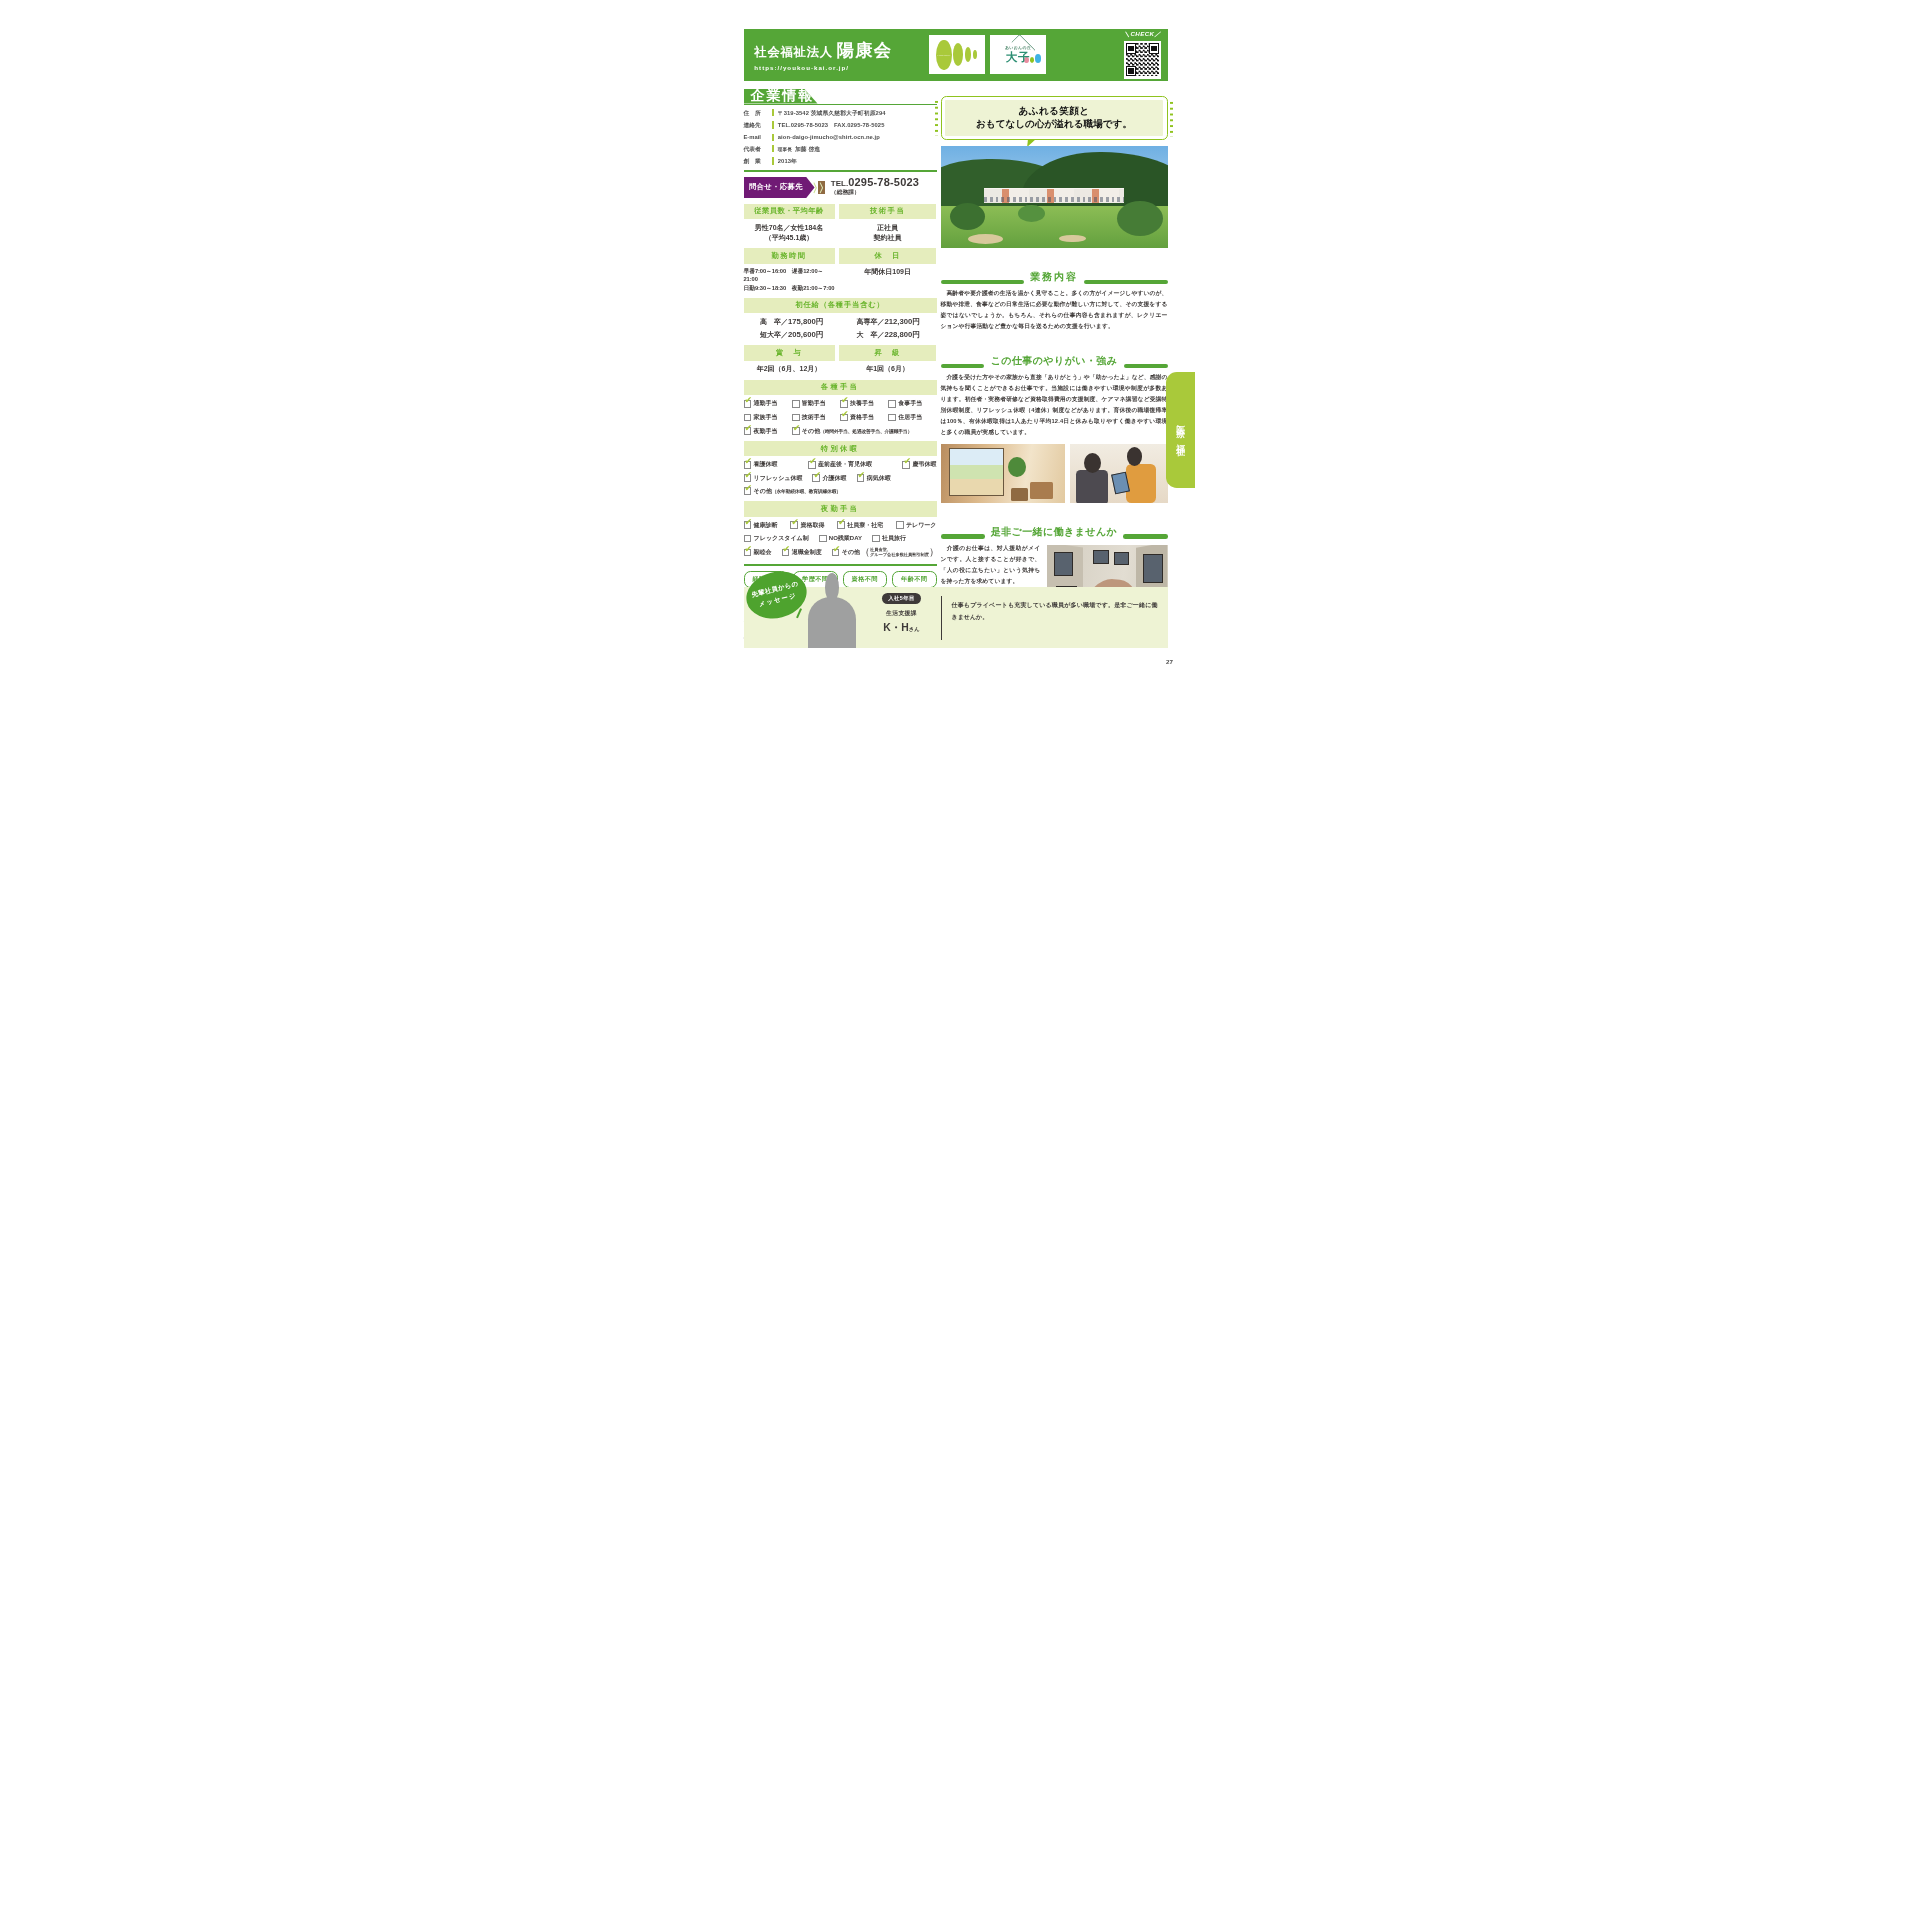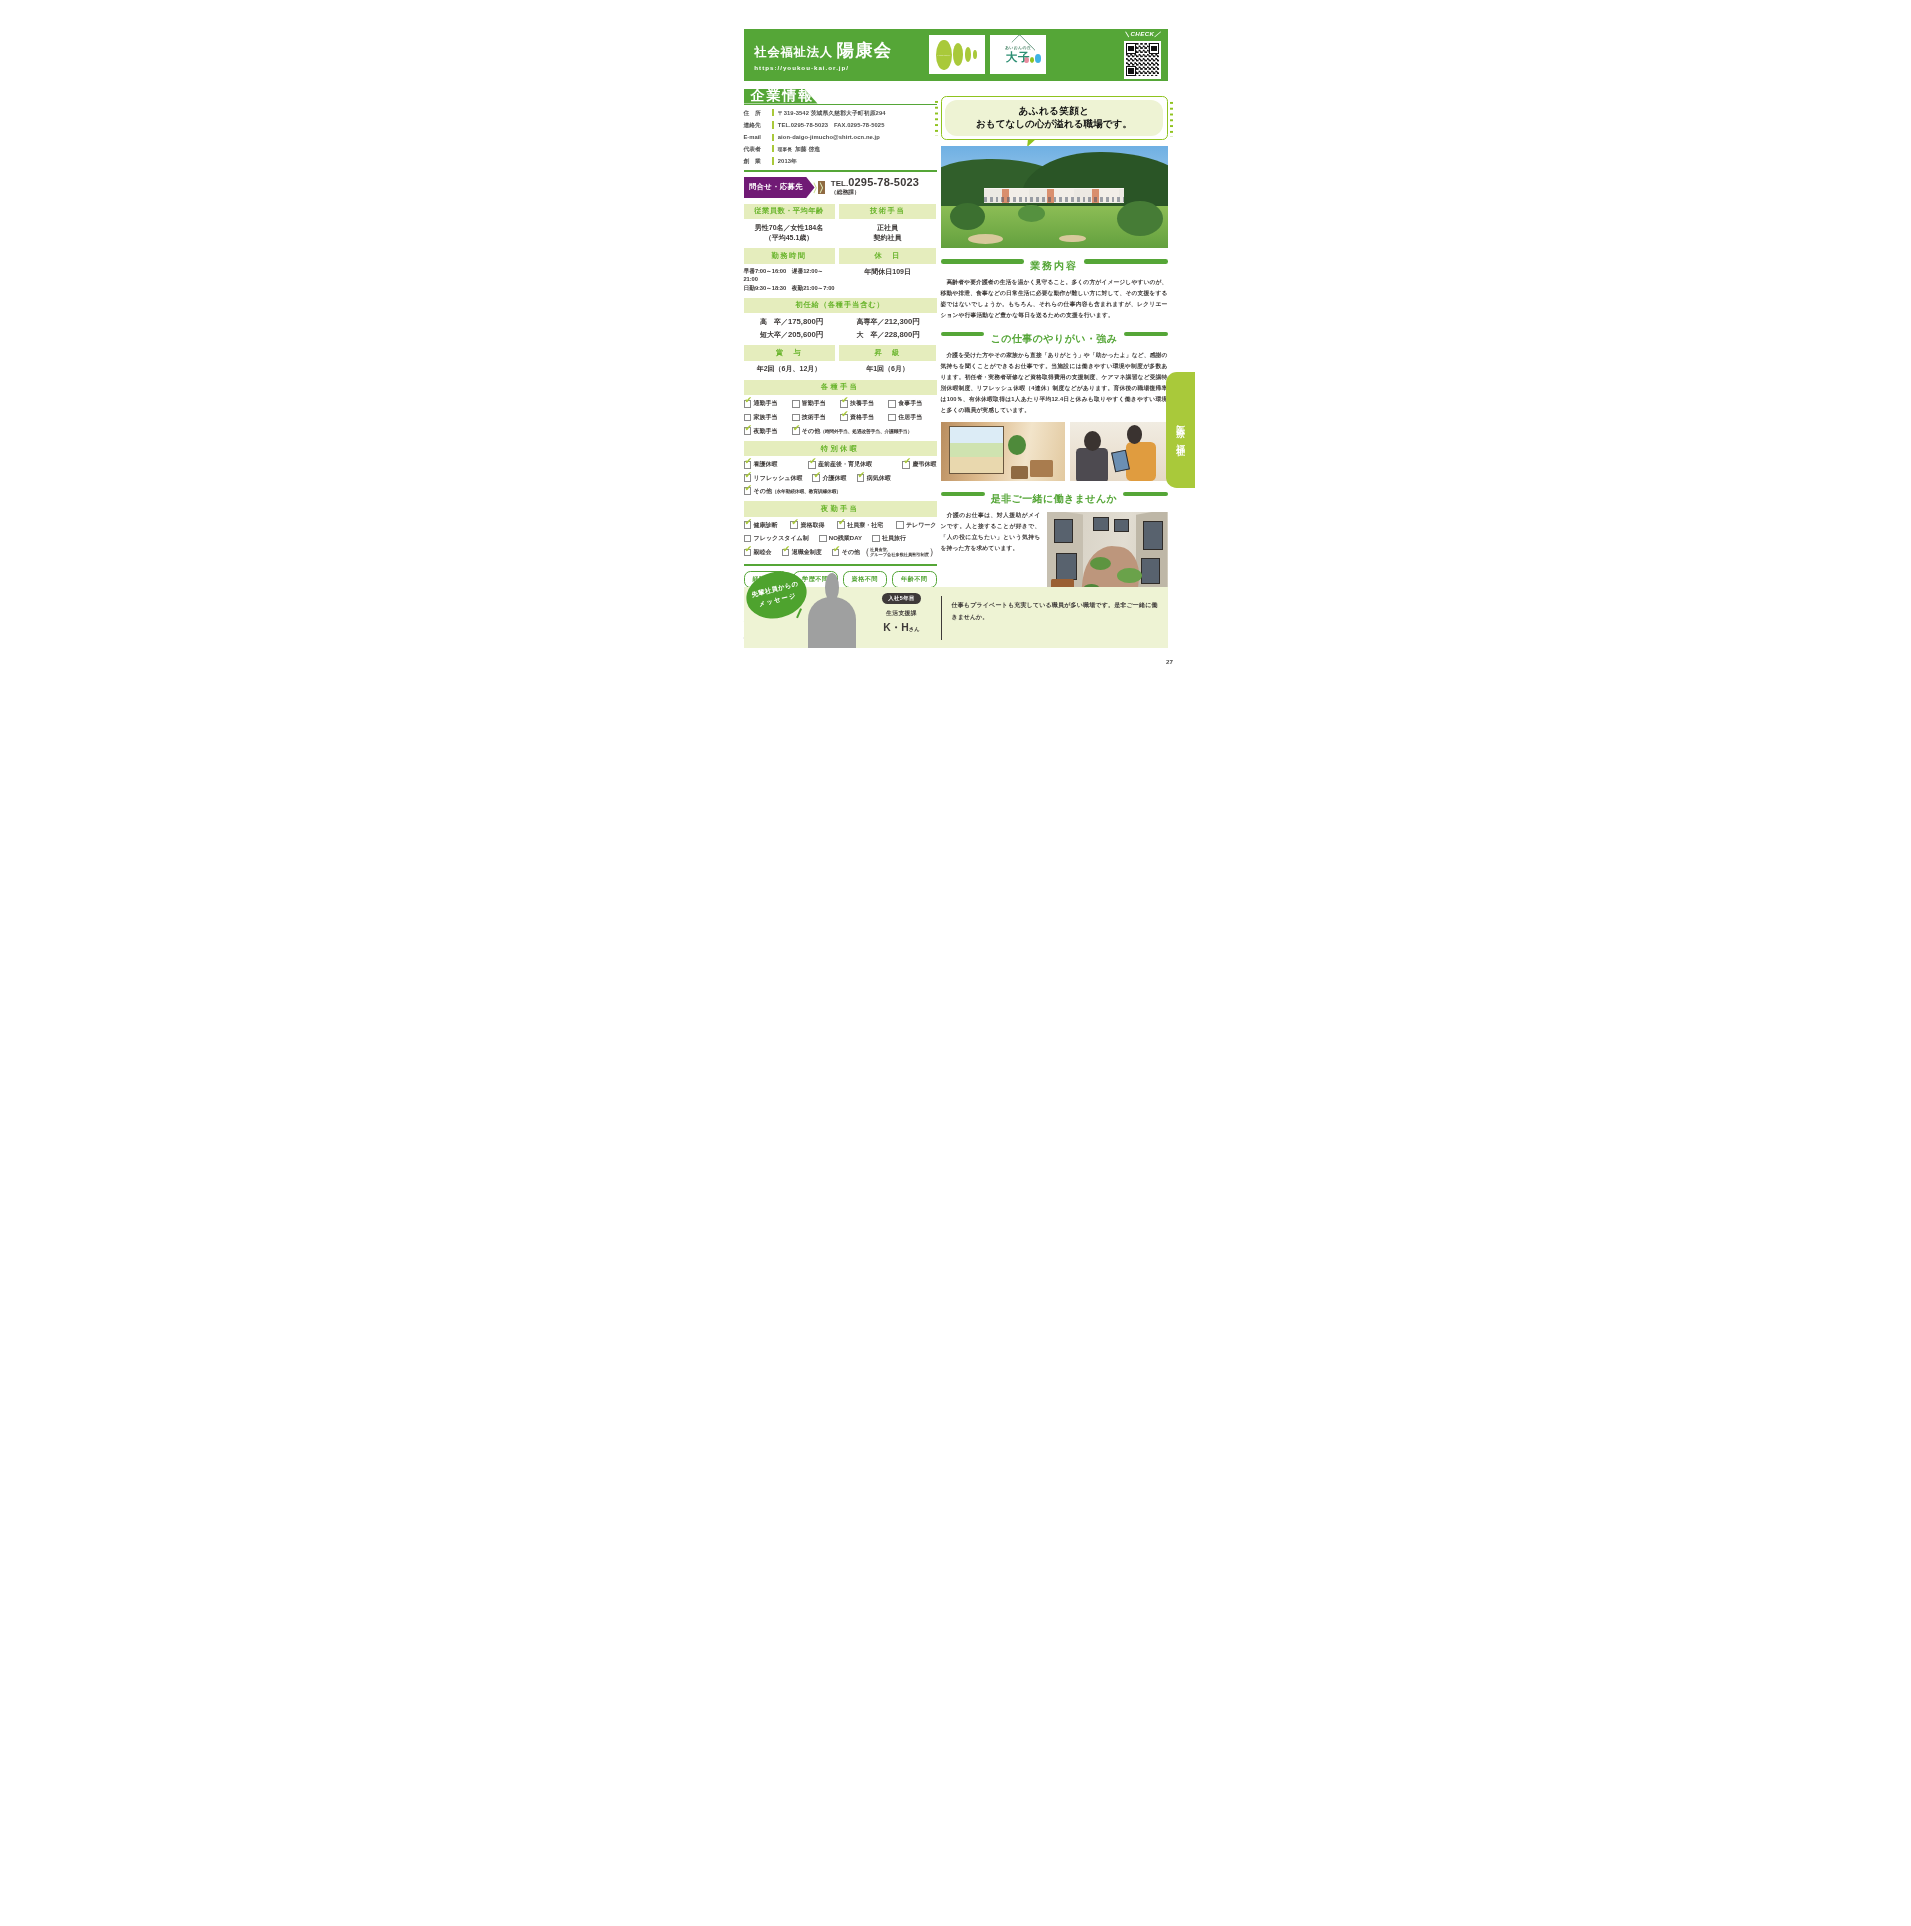--- a/index.html
+++ b/index.html
@@ -89,21 +89,21 @@
   .note{font-size:5px;margin-top:3.1px;color:#3e3a39}
   
   .rcol{position:absolute;left:224px;top:96px;width:227px}
   .bubble{position:relative;border:1.5px solid #8fc31f;border-radius:5.4px;padding:3.1px;background:#fff}
   .bubble::after{content:"";position:absolute;left:85px;bottom:-7.7px;width:0;height:0;
     border-style:solid;border-width:7.7px 6.2px 0 1.9px;border-color:#8fc31f transparent transparent transparent;transform:skewX(-14deg)}
   .bubble .dots-l,.bubble .dots-r{position:absolute;width:2.7px;height:37px;
     background-image:radial-gradient(circle 1.2px,#8fc31f 98%,transparent);background-size:2.7px 5.8px;background-repeat:repeat-y}
   .bubble .dots-l{left:-6.2px;top:2.3px}
   .bubble .dots-r{right:-6.2px;bottom:2.3px}
-  .bub-in{background:#eef3d4;border-radius:12px;text-align:center;padding:5px 1.5px;color:#111}
+  .bub-in{background:#eef3d4;border-radius:1px;text-align:center;padding:5px 1.5px;color:#111}
   .bub-in .l1{font-size:9.6px;letter-spacing:0.4px}
   .bub-in .l2{font-size:9.6px;letter-spacing:0}
   
   .photo{position:relative;overflow:hidden;background:#ccc}
   .ph-main{margin-top:6.2px;height:102px}
   .sky{position:absolute;inset:0;background:linear-gradient(#6fb0e3,#b9d8ef 70%)}
   .hill{position:absolute;background:#315f2b;border-radius:48% 60% 40% 50%/70% 80% 30% 40%}
   .h1{left:-12%;top:12%;width:75%;height:58%}
   .h2{right:-14%;top:6%;width:78%;height:66%;background:#2a5526}
   .lawn{position:absolute;left:0;right:0;bottom:0;height:42%;background:linear-gradient(#8cbd55,#63a03e)}
@@ -111,21 +111,21 @@
        repeating-linear-gradient(90deg,#ece9e3 0 17.7px,#d98f6e 17.7px 25px,#f2eee8 25px 45px);border-top:1.5px solid #f7f5f1}
   .bld::after{content:"";position:absolute;left:0;right:0;bottom:1.5px;height:4.6px;
        background:repeating-linear-gradient(90deg,rgba(70,80,100,.5) 0 2.7px,transparent 2.7px 5.8px)}
   .tree{position:absolute;background:#3c7030;border-radius:50%}
   .t1{left:4%;bottom:18%;width:35px;height:27px}
   .t2{right:2%;bottom:12%;width:46px;height:35px;background:#467c36}
   .t3{left:34%;bottom:26%;width:27px;height:17px;background:#55913f}
   .bunk{position:absolute;background:#d8c99c;border-radius:50%}
   .b1{left:12%;bottom:4%;width:35px;height:10px}
   .b2{left:52%;bottom:6%;width:27px;height:7.7px}
-  .sec-h{display:flex;align-items:flex-start;margin-top:11px}
+  .sec-h{display:flex;align-items:flex-end;margin-top:22px}
   .sec-h .bar{flex:1;height:4.2px;background:#55a637;border-radius:2.3px}
   .sec-h .t{color:#55a637;font-size:10px;letter-spacing:1.9px;margin:0 6.2px;white-space:nowrap}
   .body{font-size:5.8px;line-height:1.9;text-align:justify;margin:3.9px 0 0;color:#3e3a39;letter-spacing:0.1px}
   .ph-pair{display:flex;gap:4.6px;margin-top:5.4px}
   .ph-int{height:59px;flex:0 0 55%}
   .int-bg{position:absolute;inset:0;background:linear-gradient(100deg,#b98d5f,#dcb98b 34%,#f2e4ca 68%,#e2c9a0)}
   .door{position:absolute;left:7%;top:8%;width:42%;height:78%;border:1.9px solid #6a573f;
         background:linear-gradient(#dcecf6 0 34%,#cfe3b0 34% 66%,#e9d8ae 66%)}
   .plantg{position:absolute;left:54%;top:22%;width:17.7px;height:20px;background:#4e8a3a;border-radius:50%}
   .chair{position:absolute;background:#a97c4e;border-radius:1.5px}

